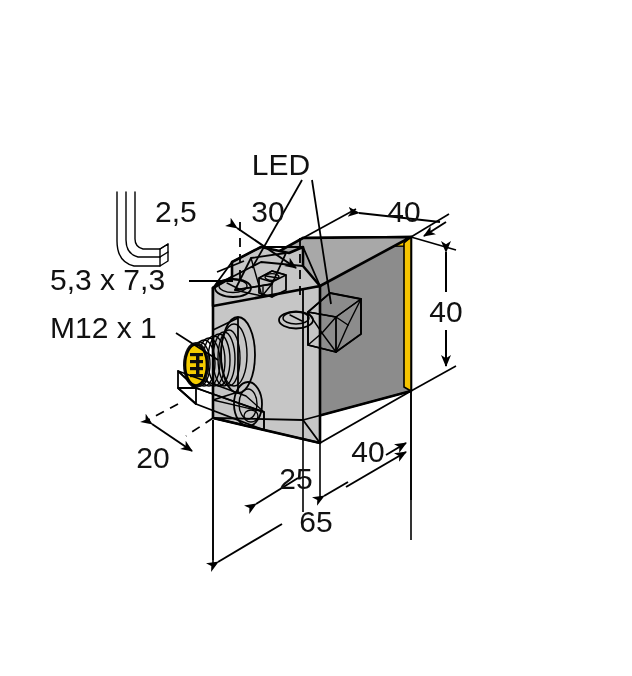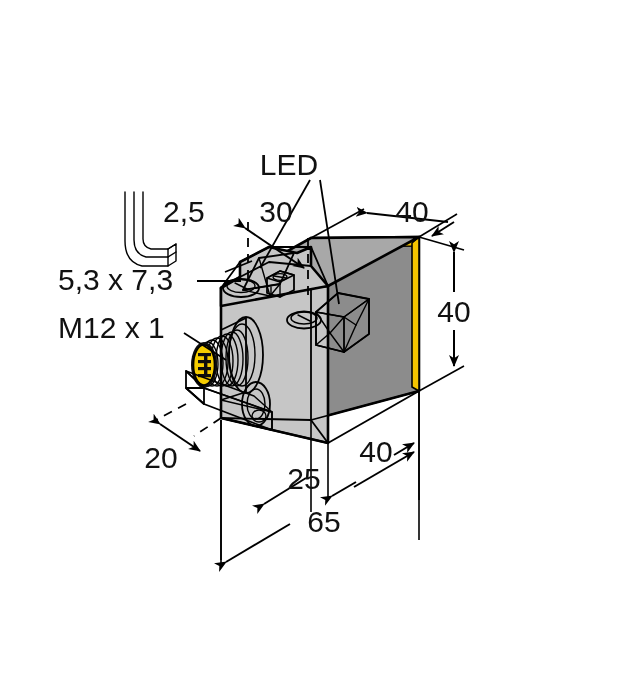--- a/index.html
+++ b/index.html
@@ -12,21 +12,20 @@
     width: 632px;
     height: 676px;
     font-family: "Liberation Sans", sans-serif;
     overflow: hidden;
   }
   #drawing-root {
     position: relative;
     width: 538px;
     height: 676px;
     background: #ffffff;
-    padding-left: 8px;
   }
   svg#drawing {
     display: block;
     width: 632px;
     height: 676px;
   }
   .dim-text {
     font-family: "Liberation Sans", sans-serif;
     font-size: 30px;
     fill: #111111;

